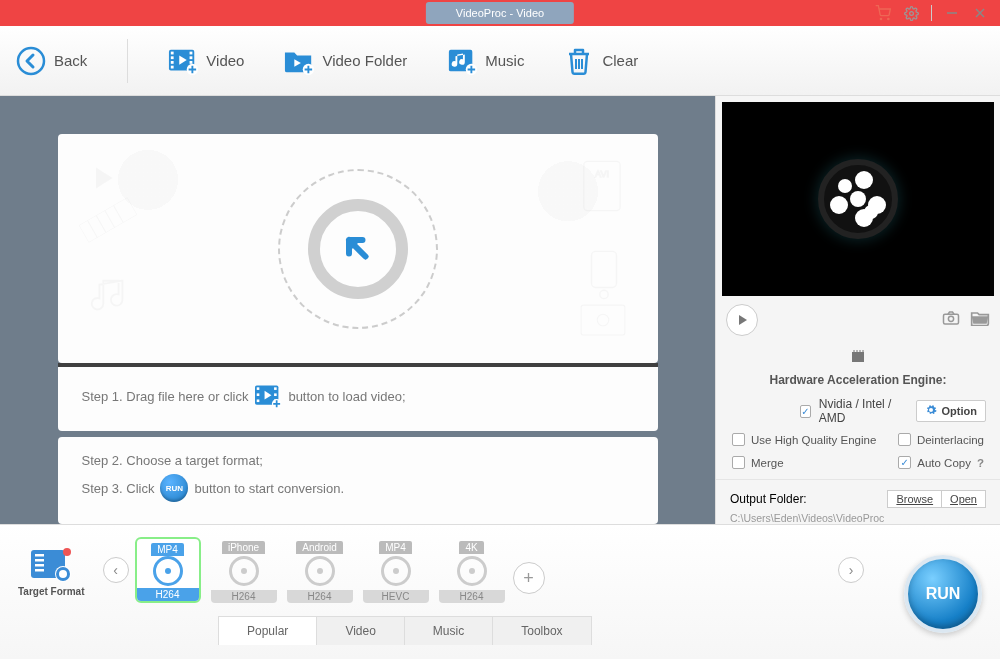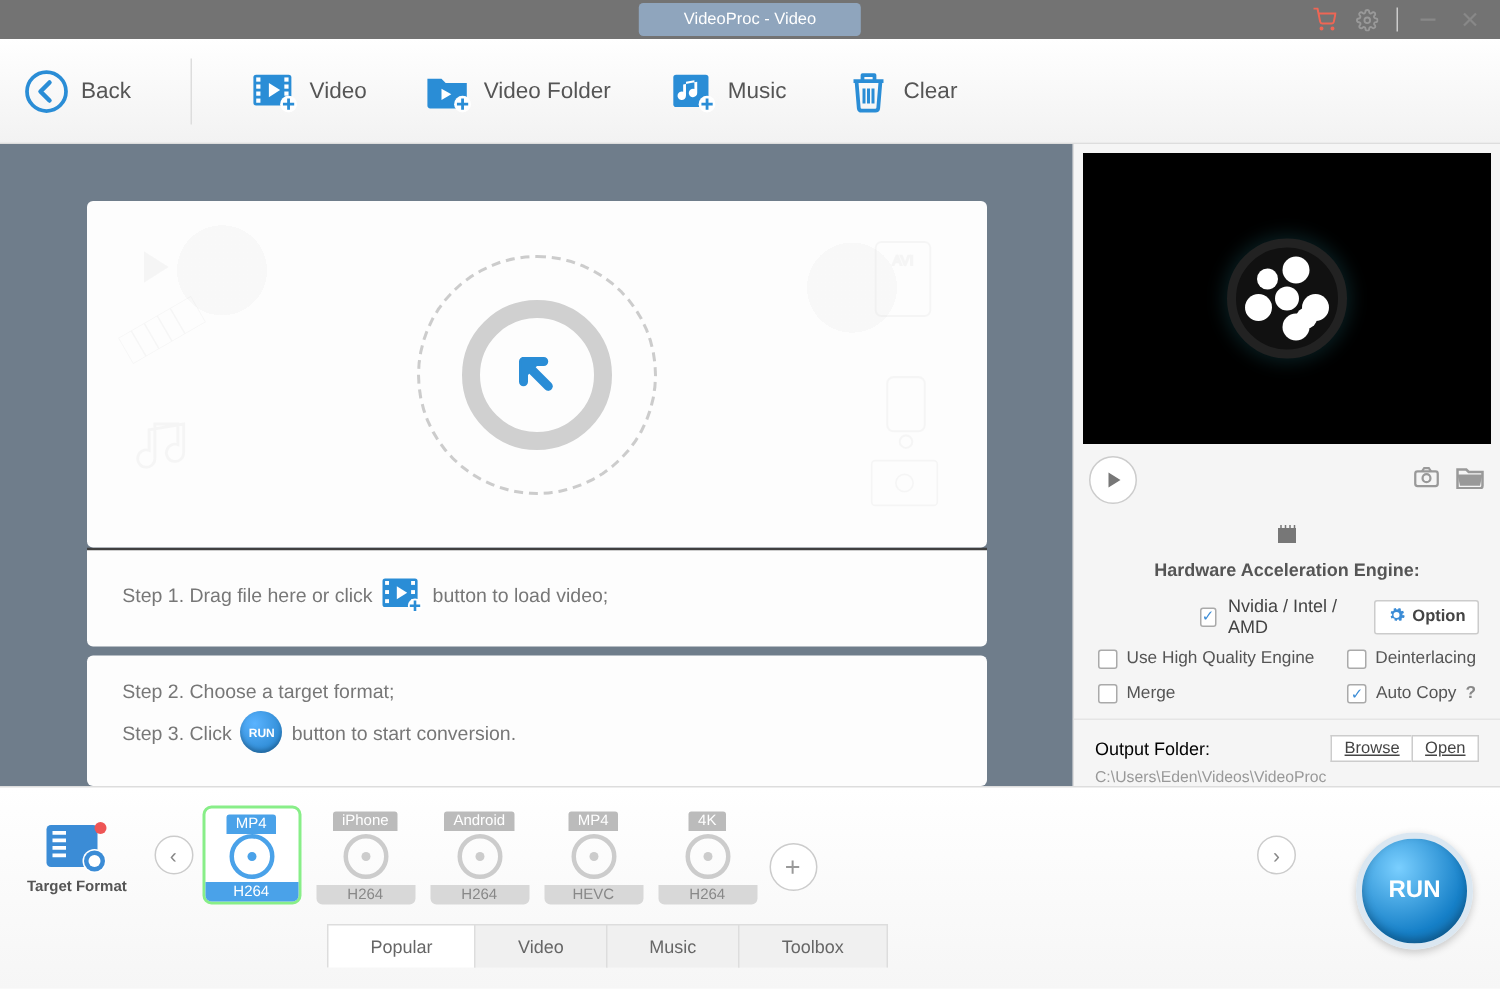--- a/index.html
+++ b/index.html
@@ -1,19 +1,19 @@
 <!DOCTYPE html>
 <html><head>
 <meta charset="utf-8">
 <style>
 * { box-sizing: border-box; margin: 0; padding: 0; font-family: "Segoe UI", Arial, sans-serif; }
 body { width: 1000px; height: 659px; background: #fff; overflow: hidden; color: #444; }
 
 
-.titlebar { height: 26px; background: #737373; display: flex; align-items: center; position: relative; padding-left: 36px; }
+.titlebar { height: 26px; background: #ef4444; display: flex; align-items: center; position: relative; padding-left: 36px; }
 .titlebar-title { position: absolute; left: 50%; transform: translateX(-50%); background: #8fa5bd; color: #fff; font-size: 11px; padding: 5px 30px; border-radius: 3px; }
 .titlebar-right { position: absolute; right: 0; display: flex; gap: 12px; align-items: center; padding-right: 12px; }
 .titlebar-icon { width: 16px; height: 16px; display: flex; align-items: center; justify-content: center; cursor: pointer; color: #888; }
 .cart-icon { color: #e65; }
 
 
 .toolbar { height: 70px; background: linear-gradient(#fff, #f2f2f2); border-bottom: 1px solid #ddd; display: flex; align-items: center; padding-left: 16px; gap: 40px; }
 .tool-btn { display: flex; align-items: center; gap: 8px; cursor: pointer; font-size: 15px; color: #555; }
 .tool-icon { width: 30px; height: 30px; display: flex; align-items: center; justify-content: center; }
 .divider { width: 1px; height: 44px; background: #ddd; }
@@ -43,21 +43,21 @@
 .glow { position: absolute; width: 100px; height: 100px; border-radius: 50%; background: radial-gradient(circle, rgba(112,80,224,0.3), rgba(60,208,227,0.25), transparent 70%); filter: blur(4px); }
 .preview-controls { display: flex; align-items: center; padding: 4px 10px; }
 .play-btn { width: 32px; height: 32px; border: 1px solid #ccc; border-radius: 50%; display: flex; align-items: center; justify-content: center; cursor: pointer; background: #fff; }
 .preview-right-icons { margin-left: auto; display: flex; gap: 10px; color: #999; }
 
 .hw-section { padding: 10px 14px 0 14px; font-size: 12px; }
 .hw-title { display: flex; align-items: center; gap: 6px; font-weight: bold; color: #555; margin-bottom: 10px; flex-direction: column; }
 .hw-row { display: flex; align-items: center; gap: 8px; margin-bottom: 8px; padding-left: 70px; }
 .option-btn { border: 1px solid #ccc; border-radius: 2px; padding: 3px 8px; font-size: 11px; display: flex; align-items: center; gap: 5px; cursor: pointer; background: #fff; }
 .option-btn .gear { color: #3b8cd6; }
-.check-row { display: flex; align-items: flex-start; gap: 6px; font-size: 11.5px; color: #555; }
+.check-row { display: flex; align-items: center; gap: 6px; font-size: 11.5px; color: #555; }
 .check-cols { display: flex; justify-content: space-between; padding: 0 2px; }
 .checkbox { width: 13px; height: 13px; border: 1px solid #aaa; border-radius: 2px; display: inline-flex; align-items: center; justify-content: center; background: #fff; }
 .checkbox.checked::after { content: "✓"; font-size: 10px; color: #3b8cd6; }
 
 .output-section { border-top: 1px solid #e5e5e5; margin-top: 10px; padding: 10px 14px 0 14px; font-size: 12px; }
 .output-head { display: flex; align-items: center; }
 .output-head-label { font-weight: normal; color: #000000; }
 .browse-open { margin-left: auto; display: flex; text-decoration: underline; }
 .bo-btn { border: 1px solid #ccc; padding: 2px 8px; font-size: 11px; background: #fff; cursor: pointer; }
 .bo-btn:first-child { border-right: none; }
@@ -224,21 +224,21 @@
           <svg width="36" height="36" viewBox="0 0 24 24">
               <path d="M5 5h10L5 5v10L5 5l14 14" fill="none"></path>
               <path d="M17 17L6 6M6 6h9M6 6v9" stroke="#2a8dd6" stroke-width="4" stroke-linecap="round" stroke-linejoin="round" fill="none"></path>
               <path d="M5 5L17 17 M5 5 h9 v-0 M5 5 v9" fill="none"></path>
               <polygon points="5,5 15,5 5,15" fill="#2a8dd6"></polygon>
               <polygon points="13,11 19,17 17,19 11,13" fill="#2a8dd6"></polygon>
             </svg>
         </div>
       </div>
     </div>
-    <div class="step-box step1-box" style="margin-top:0;border-radius:0 0 4px 4px;border-top:2px solid #404040">
+    <div class="step-box step1-box" style="margin-top:0;border-radius:0 0 4px 4px;border-top:4px solid #404040">
       <div class="step-row">
         <span>Step 1. Drag file here or click</span>
         <span class="inline-icon">
           <svg width="28" height="26" viewBox="0 0 32 30">
               <rect x="1" y="3" width="27" height="22" rx="2" fill="#2a8dd6"></rect>
               <rect x="3" y="5" width="3" height="3" fill="#fff"></rect>
               <rect x="3" y="12" width="3" height="3" fill="#fff"></rect>
               <rect x="3" y="19" width="3" height="3" fill="#fff"></rect>
               <rect x="23" y="5" width="3" height="3" fill="#fff"></rect>
               <rect x="23" y="12" width="3" height="3" fill="#fff"></rect>

